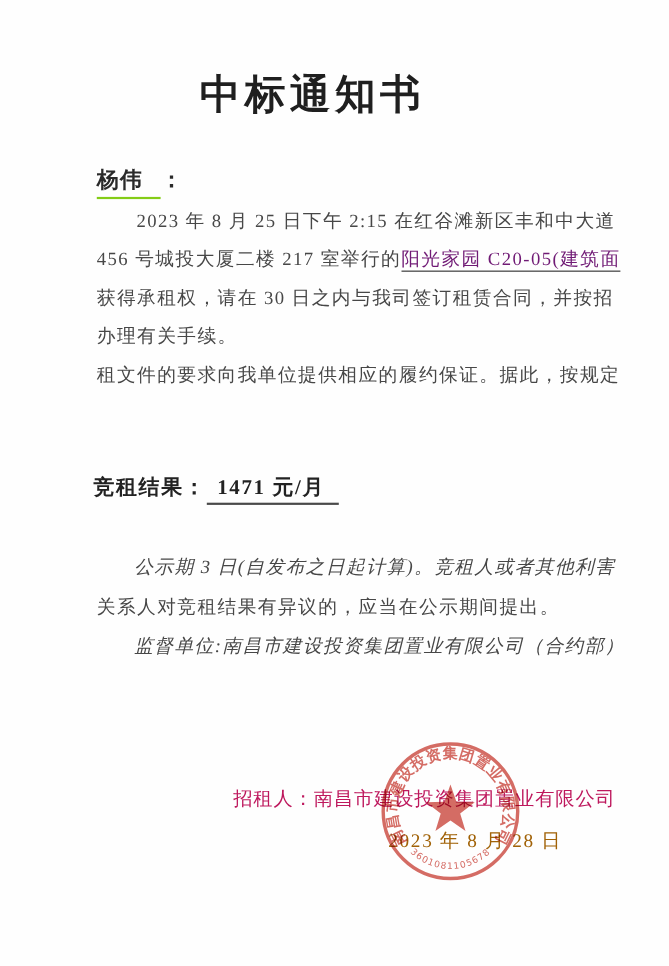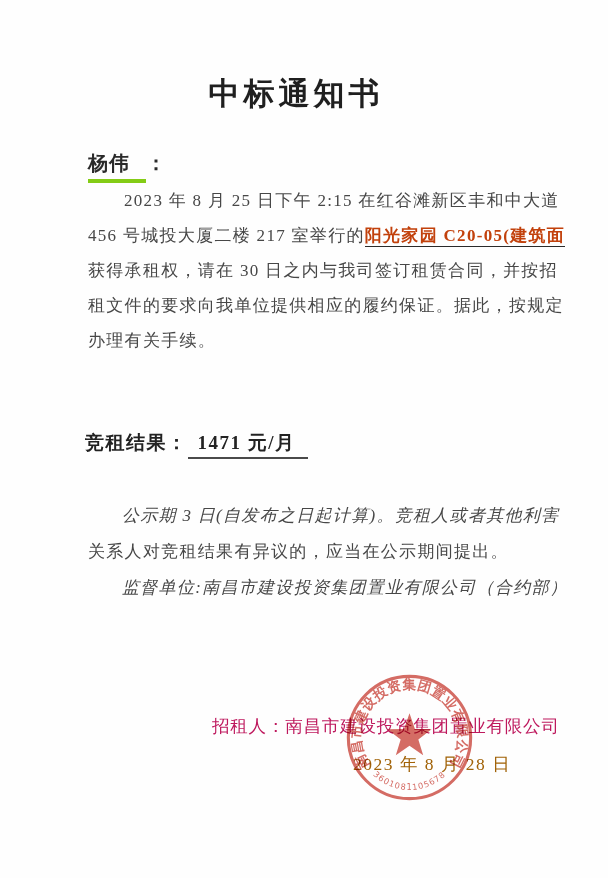--- a/index.html
+++ b/index.html
@@ -2,38 +2,38 @@
 <html><head>
 <meta charset="utf-8">
 <style>
   html,body { margin:0; padding:0; background:#ffffff; }
   .page {
     position:relative; width:608px; height:878px; background:#fefefe;
     font-family:"Liberation Serif","DejaVu Serif",serif;
     color:#474747; overflow:hidden;
   }
   .title {
-    position:absolute; top:57px; left:0; width:560px; margin:16px;
-    text-align:center; font-size:31px; font-weight:bold; color:#1f1f1f;
+    position:absolute; top:57px; left:0; width:560px; margin:4px;
+    text-align:center; font-size:37px; font-weight:bold; color:#1f1f1f;
     letter-spacing:4px;
   }
   .recipient {
     position:absolute; top:150px; left:88px;
     font-size:20px; font-weight:bold; color:#2a2a2a; letter-spacing:1px;
   }
   .recipient .rname {
-    display:inline-block; border-bottom:4px solid #84cc16;
+    display:inline-block; border-bottom:2px solid #84cc16;
     padding:0 16px 2px 0;
   }
   .para { position:absolute; left:88px; white-space:nowrap; }
   .para .line { white-space:nowrap; }
   .para1 { top:183px; width:440px; font-size:17px; line-height:35px; letter-spacing:1.3px; }
   .para1 .indent { padding-left:36px; }
   .bu {
-    font-weight:bold; color:#c2410c;
+    font-weight:normal; color:#701a75;
     border-bottom:1.5px solid #2a2a2a; padding-bottom:1px;
   }
   .result {
     position:absolute; top:430px; left:85px;
     font-size:19px; font-weight:bold; color:#222222; letter-spacing:1.5px;
   }
   .result .rvalue {
     display:inline-block; border-bottom:2px solid #4a4a4a;
     padding:0 12px 1px 10px;
   }
@@ -63,22 +63,22 @@
 
   <h1 class="title">中标通知书</h1>
 
   <div class="recipient"><span class="rname">杨伟</span><span>：</span>
   </div>
 
   <div class="para para1">
     <div class="line indent"><span>2023 年 8 月 25 日下午 2:15 在红谷滩新区丰和中大道</span></div>
     <div class="line"><span>456 号城投大厦二楼 217 室举行的</span><span class="bu">阳光家园 C20-05(建筑面</span></div>
     <div class="line">获得承租权，请在 30 日之内与我司签订租赁合同，并按招</div>
+    <div class="line">办理有关手续。</div>
     <div class="line">租文件的要求向我单位提供相应的履约保证。据此，按规定</div>
-    <div class="line">办理有关手续。</div>
   </div>
 
   <div class="result"><span>竞租结果：</span><span class="rvalue">1471 元/月</span>
   </div>
 
   <div class="para para2">
     <div class="line indent2">公示期 3 日(自发布之日起计算)。竞租人或者其他利害</div>
     <div class="line">关系人对竞租结果有异议的，应当在公示期间提出。</div>
     <div class="line indent2">监督单位:南昌市建设投资集团置业有限公司（合约部）</div>
   </div>

